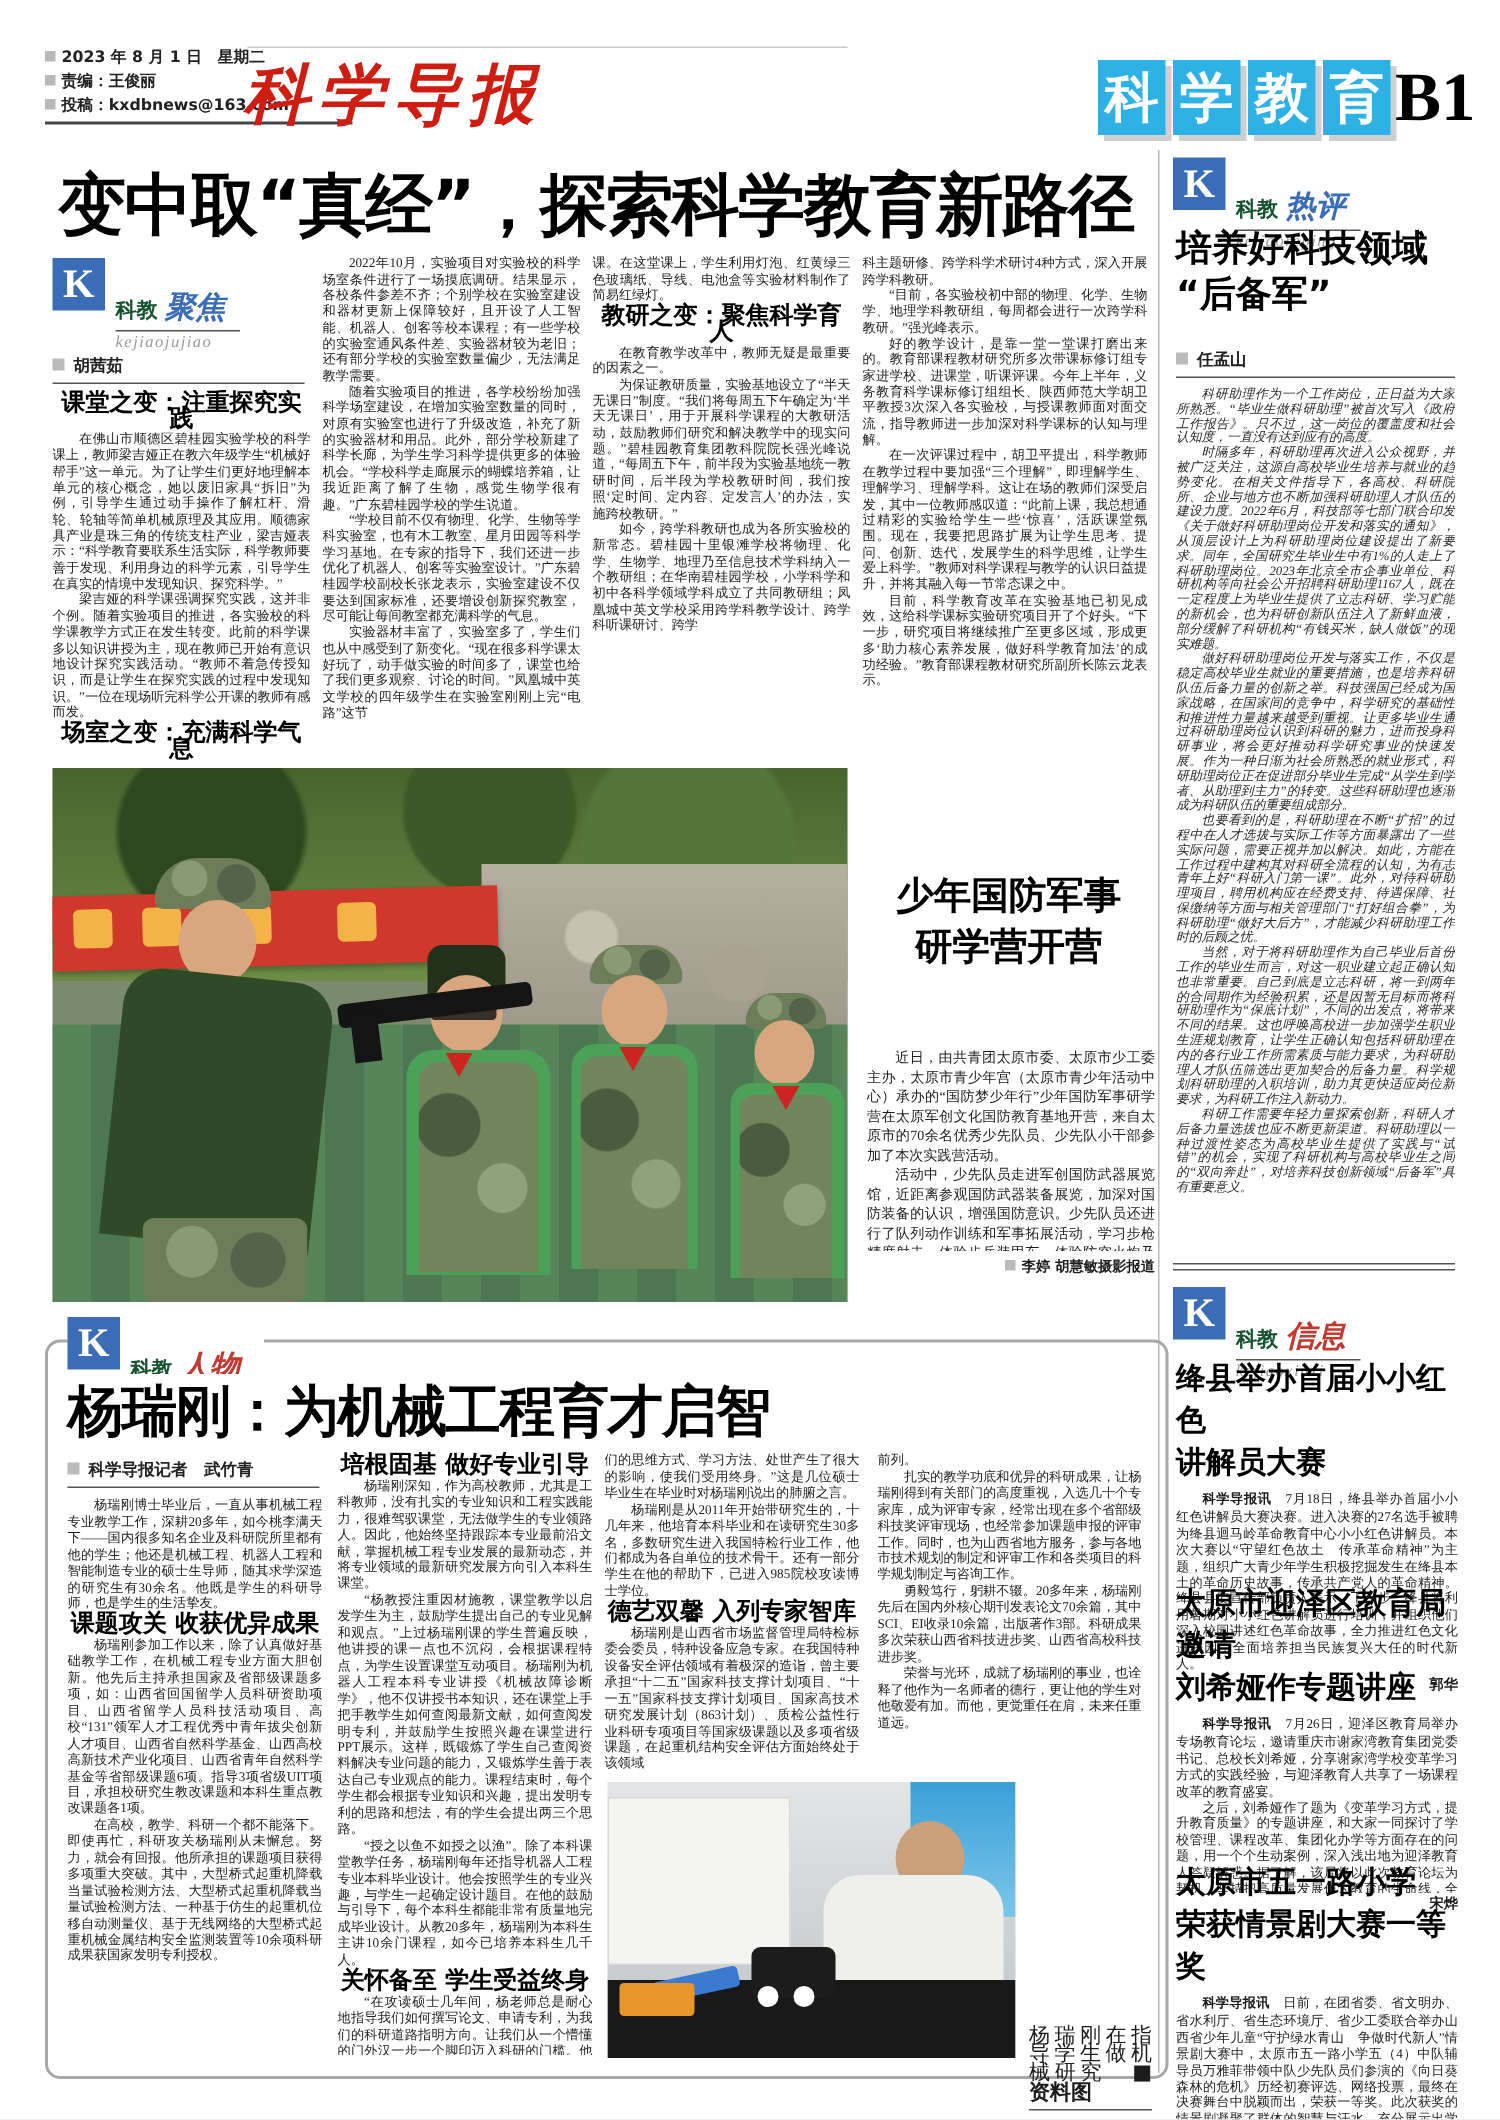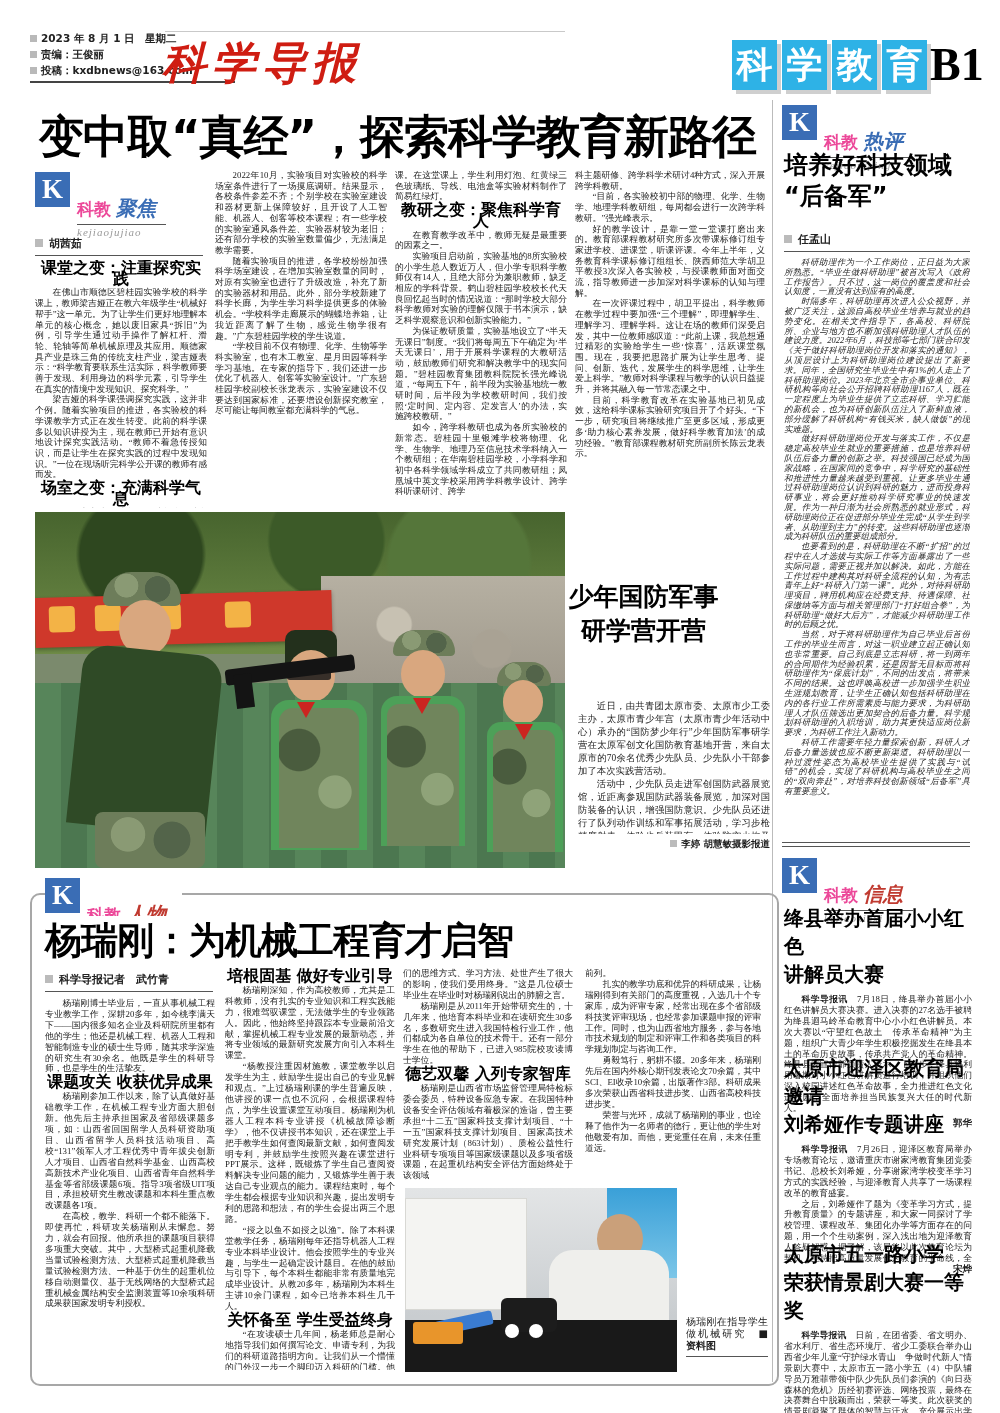--- a/index.html
+++ b/index.html
@@ -12,21 +12,21 @@
   .masthead{font-size:44px;font-weight:bold;font-style:italic;color:#cf1d12;letter-spacing:6px;font-family:"Liberation Serif",serif;}
   .mast-rule{height:1px;background:#c9c9c9;}
   .tiles{display:flex;gap:5px;}
   .tile{width:45px;height:50px;background:#2eb2e6;color:#fff;font-family:"DejaVu Sans",sans-serif;font-weight:bold;font-size:36px;display:flex;align-items:center;justify-content:center;box-shadow:4px 4px 0 #cfcfcf;}
   .pageno{font-size:46px;font-weight:bold;font-family:"Liberation Serif",serif;color:#000;}
   
   .klogo{display:flex;align-items:flex-start;background:#fff;padding:2px 6px 0 0;}
   .kbox{width:35px;height:35px;background:#3a6db5;color:#fff;display:flex;align-items:center;justify-content:center;font-size:27px;font-weight:bold;font-family:"Liberation Serif",serif;flex:0 0 auto;}
   .kright{margin-left:7px;}
   .krow{display:flex;align-items:baseline;border-bottom:1.5px solid #555;padding:0 10px 2px 0;}
-  .kcat{font-size:17px;font-weight:bold;color:#ec4899;font-family:"DejaVu Sans",sans-serif;margin-top:26px;}
+  .kcat{font-size:14px;font-weight:bold;color:#14532d;font-family:"DejaVu Sans",sans-serif;margin-top:26px;}
   .kscript{font-size:20px;font-weight:bold;font-style:italic;margin-left:5px;font-family:"Liberation Serif",serif;}
   .kscript.blue{color:#3a6db5;} .kscript.red{color:#c03a30;}
   .kpinyin{font-style:italic;color:#9a9a9a;font-size:11px;letter-spacing:1px;padding-top:1px;}
   
   .main-headline{font-family:"DejaVu Sans","Liberation Sans",sans-serif;font-weight:900;font-size:45px;letter-spacing:-1px;color:#000;text-align:center;white-space:nowrap;}
   .author-line{font-family:"DejaVu Sans",sans-serif;font-size:11px;font-weight:bold;color:#222;border-bottom:1.5px solid #555;padding-bottom:4px;}
   .author-line .sq{display:inline-block;width:8px;height:8px;background:#bbb;margin-right:6px;}
   .coltext{overflow:hidden;text-align:justify;}
   .coltext p{margin:0;text-indent:2em;}
   .coltext p.noind{text-indent:0;}
@@ -41,21 +41,21 @@
   .credit .sq{display:inline-block;width:7px;height:7px;background:#bbb;margin-right:4px;}
   .sub-headline{font-family:"DejaVu Sans",sans-serif;font-weight:900;font-size:24px;line-height:31px;color:#000;}
   .xinxi-title{font-family:"DejaVu Sans",sans-serif;font-weight:900;font-size:20px;line-height:28px;color:#000000;}
   .lead{font-family:"DejaVu Sans",sans-serif;font-weight:bold;}
   .author-right{font-family:"DejaVu Sans",sans-serif;font-weight:bold;font-size:9.5px;text-align:right;margin-top:1px;}
   .vline{width:1px;background:#bbb;}
   .dbl-line{border-top:1.5px solid #555;border-bottom:1.5px solid #555;height:3px;}
   
   .renwu-box{border:2px solid #a7a7a7;border-radius:10px;}
   .renwu-headline{font-family:"DejaVu Sans",sans-serif;font-weight:900;font-size:37px;letter-spacing:-1px;color:#000;white-space:nowrap;background:#fff;display:inline-block;padding-right:8px;}
-  .photo-caption{font-size:10px;line-height:12px;text-align:justify;border-bottom:1.5px solid #555;padding-bottom:4px;}
+  .photo-caption{font-size:14px;line-height:12px;text-align:justify;border-bottom:1.5px solid #555;padding-bottom:4px;margin-top:36px;}
   
   .photo{overflow:hidden;background:#7b8a6d;}
   .photo *{position:absolute;}
   .foliage{left:0;top:0;width:100%;height:40%;background:
      radial-gradient(circle at 20% 30%, #2e471f 0 14%, transparent 15%),
      radial-gradient(circle at 55% 20%, #3c5a28 0 18%, transparent 19%),
      radial-gradient(circle at 80% 35%, #55763a 0 16%, transparent 17%),
      linear-gradient(#47642e,#6f8c47);}
   .stonewall{right:0;top:18%;width:46%;height:34%;background:
      radial-gradient(circle at 30% 40%, #c7c1b2 0 9%, transparent 10%),
@@ -112,26 +112,26 @@
       <h4>课堂之变：注重探究实践</h4>
       <p>在佛山市顺德区碧桂园实验学校的科学课上，教师梁吉娅正在教六年级学生“机械好帮手”这一单元。为了让学生们更好地理解本单元的核心概念，她以废旧家具“拆旧”为例，引导学生通过动手操作了解杠杆、滑轮、轮轴等简单机械原理及其应用。顺德家具产业是珠三角的传统支柱产业，梁吉娅表示：“科学教育要联系生活实际，科学教师要善于发现、利用身边的科学元素，引导学生在真实的情境中发现知识、探究科学。”</p>
       <p>梁吉娅的科学课强调探究实践，这并非个例。随着实验项目的推进，各实验校的科学课教学方式正在发生转变。此前的科学课多以知识讲授为主，现在教师已开始有意识地设计探究实践活动。“教师不着急传授知识，而是让学生在探究实践的过程中发现知识。”一位在现场听完科学公开课的教师有感而发。</p>
       <h4>场室之变：充满科学气息</h4>
       <p>强调探究实践的科学课，对学校的科学场室条件提出了更高要求。</p>
     </div>
   <div class="abs coltext focus-body" style="left:215px;top:170px;width:172px;height:338px;">
       <p>2022年10月，实验项目对实验校的科学场室条件进行了一场摸底调研。结果显示，各校条件参差不齐；个别学校在实验室建设和器材更新上保障较好，且开设了人工智能、机器人、创客等校本课程；有一些学校的实验室通风条件差、实验器材较为老旧；还有部分学校的实验室数量偏少，无法满足教学需要。</p>
       <p>随着实验项目的推进，各学校纷纷加强科学场室建设，在增加实验室数量的同时，对原有实验室也进行了升级改造，补充了新的实验器材和用品。此外，部分学校新建了科学长廊，为学生学习科学提供更多的体验机会。“学校科学走廊展示的蝴蝶培养箱，让我近距离了解了生物，感觉生物学很有趣。”广东碧桂园学校的学生说道。</p>
       <p>“学校目前不仅有物理、化学、生物等学科实验室，也有木工教室、星月田园等科学学习基地。在专家的指导下，我们还进一步优化了机器人、创客等实验室设计。”广东碧桂园学校副校长张龙表示，实验室建设不仅要达到国家标准，还要增设创新探究教室，尽可能让每间教室都充满科学的气息。</p>
+      <p>实验器材丰富了，实验室多了，学生们也从中感受到了新变化。“现在很多科学课太好玩了，动手做实验的时间多了，课堂也给了我们更多观察、讨论的时间。”凤凰城中英文学校的四年级学生在实验室刚刚上完“电路”这节</p>
     </div>
   <div class="abs coltext focus-body" style="left:395px;top:170px;width:172px;height:338px;">
       <p class="noind">课。在这堂课上，学生利用灯泡、红黄绿三色玻璃纸、导线、电池盒等实验材料制作了简易红绿灯。</p>
       <h4>教研之变：聚焦科学育人</h4>
       <p>在教育教学改革中，教师无疑是最重要的因素之一。</p>
-      <p>实验项目启动前，实验基地的8所实验校的小学生总人数近万人，但小学专职科学教师仅有14人，且绝大部分为兼职教师，缺乏相应的学科背景。鹤山碧桂园学校校长代天良回忆起当时的情况说道：“那时学校大部分科学教师对实验的理解仅限于书本演示，缺乏科学观察意识和创新实验能力。”</p>
       <p>为保证教研质量，实验基地设立了“半天无课日”制度。“我们将每周五下午确定为‘半天无课日’，用于开展科学课程的大教研活动，鼓励教师们研究和解决教学中的现实问题。”碧桂园教育集团教科院院长强光峰说道，“每周五下午，前半段为实验基地统一教研时间，后半段为学校教研时间，我们按照‘定时间、定内容、定发言人’的办法，实施跨校教研。”</p>
       <p>如今，跨学科教研也成为各所实验校的新常态。碧桂园十里银滩学校将物理、化学、生物学、地理乃至信息技术学科纳入一个教研组；在华南碧桂园学校，小学科学和初中各科学领域学科成立了共同教研组；凤凰城中英文学校采用跨学科教学设计、跨学科听课研讨、跨学</p>
     </div>
   <div class="abs coltext focus-body" style="left:575px;top:170px;width:190px;height:338px;">
       <p class="noind">科主题研修、跨学科学术研讨4种方式，深入开展跨学科教研。</p>
       <p>“目前，各实验校初中部的物理、化学、生物学、地理学科教研组，每周都会进行一次跨学科教研。”强光峰表示。</p>
       <p>好的教学设计，是靠一堂一堂课打磨出来的。教育部课程教材研究所多次带课标修订组专家进学校、进课堂，听课评课。今年上半年，义务教育科学课标修订组组长、陕西师范大学胡卫平教授3次深入各实验校，与授课教师面对面交流，指导教师进一步加深对科学课标的认知与理解。</p>
       <p>在一次评课过程中，胡卫平提出，科学教师在教学过程中要加强“三个理解”，即理解学生、理解学习、理解学科。这让在场的教师们深受启发，其中一位教师感叹道：“此前上课，我总想通过精彩的实验给学生一些‘惊喜’，活跃课堂氛围。现在，我要把思路扩展为让学生思考、提问、创新、迭代，发展学生的科学思维，让学生爱上科学。”教师对科学课程与教学的认识日益提升，并将其融入每一节常态课之中。</p>
       <p>目前，科学教育改革在实验基地已初见成效，这给科学课标实验研究项目开了个好头。“下一步，研究项目将继续推广至更多区域，形成更多‘助力核心素养发展，做好科学教育加法’的成功经验。”教育部课程教材研究所副所长陈云龙表示。</p>
     </div>
@@ -175,21 +175,21 @@
 
     <div class="person">
       <div class="cap" style="left:462px;top:150px;width:54px;height:24px;border-radius:26px 26px 6px 6px;"></div>
       <div class="head" style="left:468px;top:168px;width:40px;height:44px;"></div>
       <div style="left:452px;top:210px;width:76px;height:130px;background:#4da058;border-radius:14px 14px 0 0;"></div>
       <div class="vest" style="left:458px;top:218px;width:62px;height:122px;border-radius:10px 10px 0 0;"></div>
       <div class="scarf" style="left:480px;top:212px;"></div>
     </div>
   </div>
 
-  <div class="abs camp-title" style="left:546px;top:580px;width:195px;">
+  <div class="abs camp-title" style="left:575px;top:580px;width:195px;">
     <div>少年国防军事</div>
     <div>研学营开营</div>
   </div>
   <div class="abs coltext camp-body" style="left:578px;top:700px;width:192px;height:134px;">
       <p>近日，由共青团太原市委、太原市少工委主办，太原市青少年宫（太原市青少年活动中心）承办的“国防梦少年行”少年国防军事研学营在太原军创文化国防教育基地开营，来自太原市的70余名优秀少先队员、少先队小干部参加了本次实践营活动。</p>
       <p>活动中，少先队员走进军创国防武器展览馆，近距离参观国防武器装备展览，加深对国防装备的认识，增强国防意识。少先队员还进行了队列动作训练和军事拓展活动，学习步枪精度射击，体验步兵装甲车，体验防空火炮及火箭炮发射，切身感受现代国防的强大力量。</p>
     </div>
   <div class="abs credit" style="left:578px;top:838px;width:192px;">
     <span class="sq"></span><span>李婷  胡慧敏摄影报道</span>
   </div>

